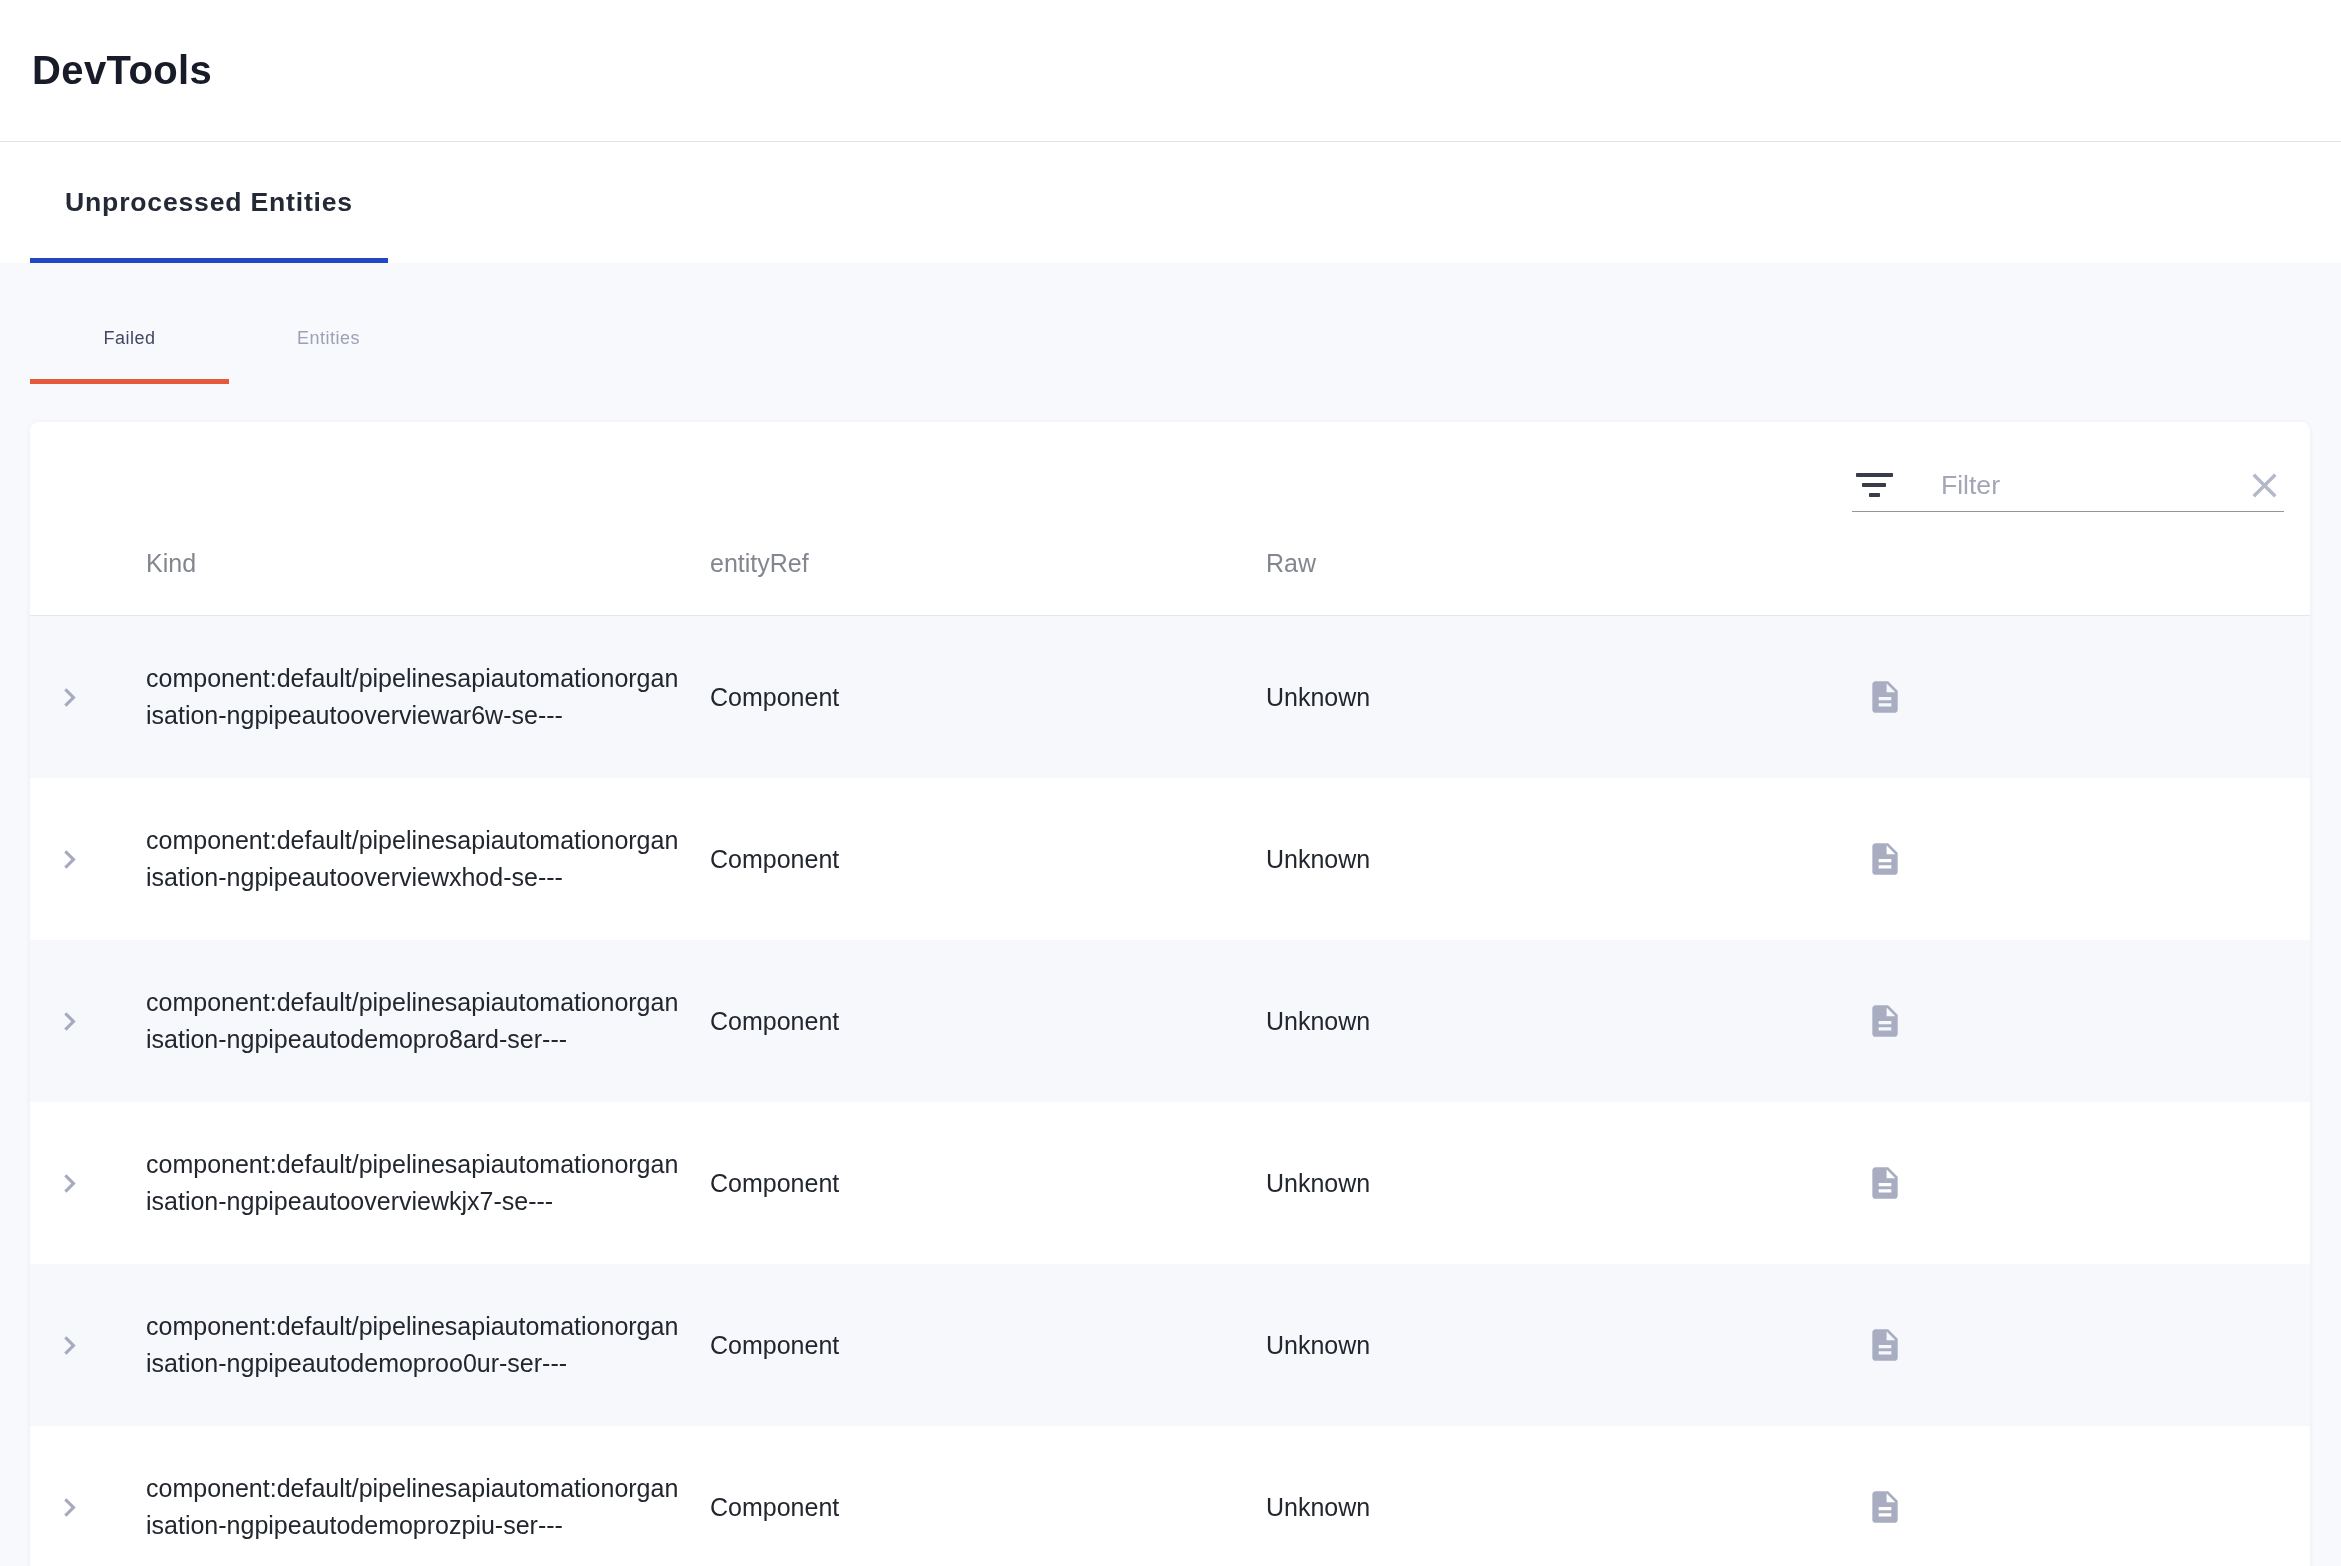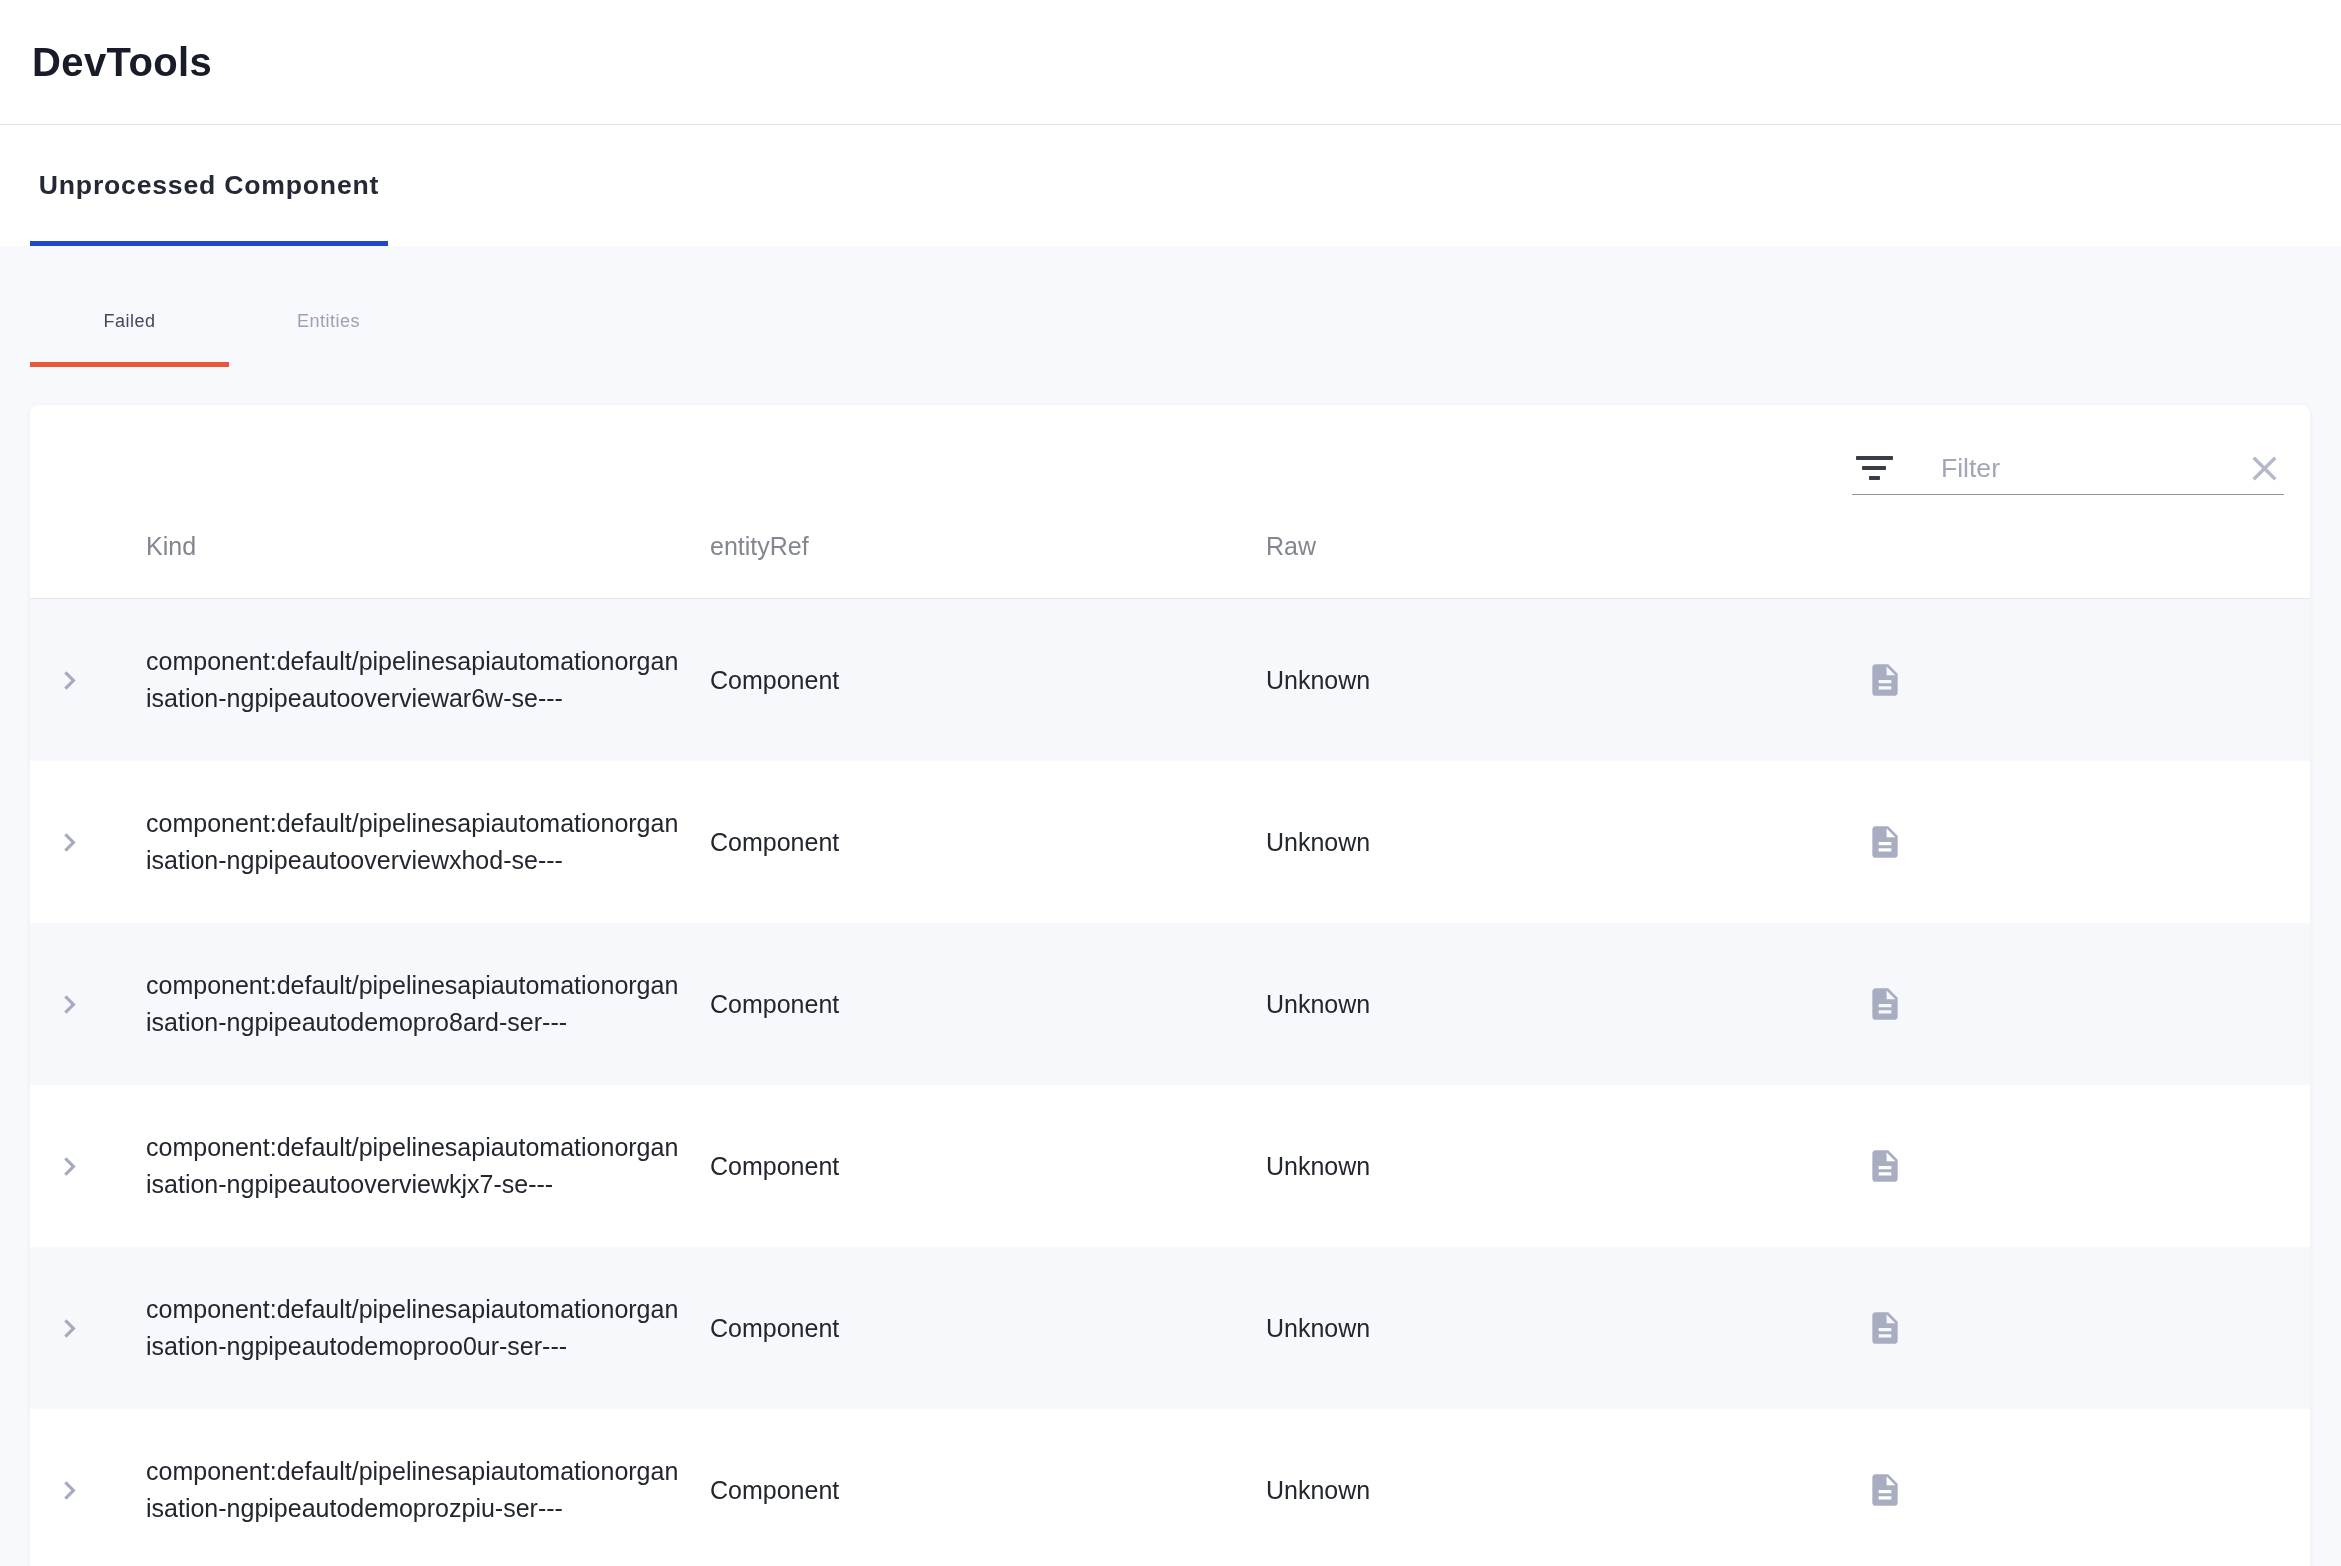--- a/index.html
+++ b/index.html
@@ -1,20 +1,20 @@
 <!DOCTYPE html>
 <html style="font-size:13.3px"><head>
 <meta charset="utf-8">
 <style>
   * { margin:0; padding:0; box-sizing:border-box; }
   html,body { width:2342px; height:1567px; overflow:hidden; background:#ffffff;
               font-family:"Liberation Sans", sans-serif; }
 
   
-  .appbar { height:125px; background:#ffffff; border-bottom:1.7px solid #e2e3e7;
+  .appbar { height:142px; background:#ffffff; border-bottom:1.7px solid #e2e3e7;
             display:flex; align-items:center; padding-left:32px; }
   .appbar-title { font-size:40px; font-weight:700; color:#181c28; letter-spacing:0.4px; }
 
   
   .maintabs { height:121px; background:#ffffff; display:flex; }
   .maintab { margin-left:30px; width:358px; position:relative;
              display:flex; align-items:center; justify-content:center; cursor:pointer; }
   .maintab-label { font-size:26.6px; font-weight:700; color:#242936; letter-spacing:0.8px; }
   .maintab-indicator { position:absolute; left:0; right:0; bottom:0; height:5px; background:#2247c4; }
 
@@ -69,21 +69,21 @@
 </style>
 </head>
 <body>
 
 <header class="appbar">
   <div class="appbar-title">DevTools</div>
 </header>
 
 <nav class="maintabs">
   <div class="maintab">
-    <span class="maintab-label">Unprocessed Component</span>
+    <span class="maintab-label">Unprocessed Entities</span>
     <span class="maintab-indicator"></span>
   </div>
 </nav>
 
 <main class="content">
 
   <div class="subtabs">
     <div class="subtab active">
       <span>Failed</span>
       <span class="subtab-indicator"></span>

